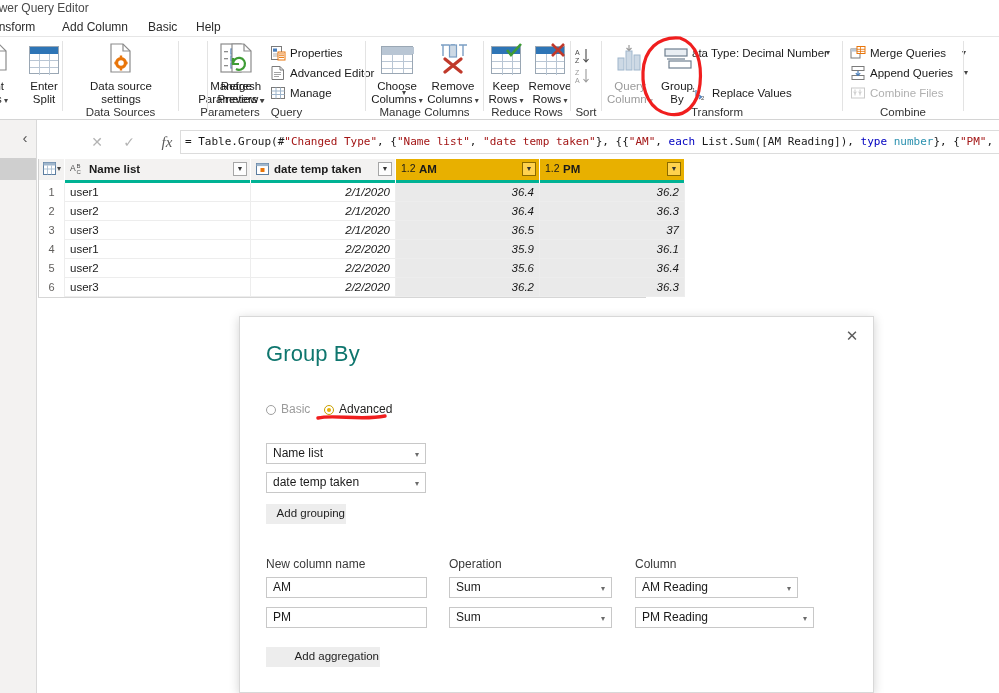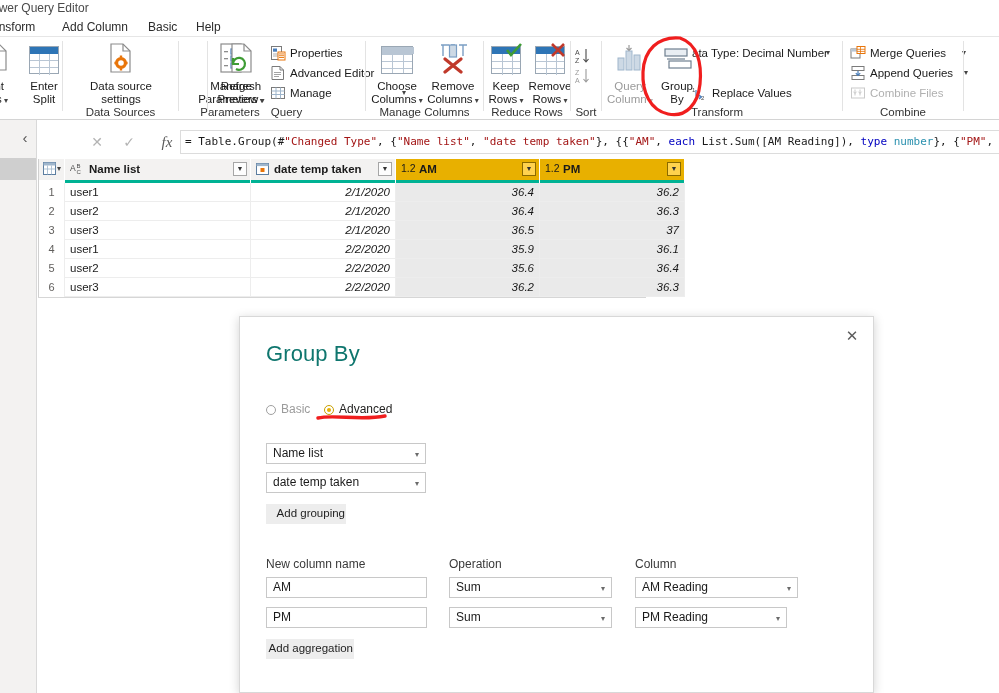--- a/index.html
+++ b/index.html
@@ -720,26 +720,26 @@
     <span class="ddc">▾</span>
   </div>
 
   <div class="txtin" style="left:26px;top:290px;width:161px">
     <span class="tv">PM</span>
   </div>
   <div class="dd" style="left:209px;top:290px;width:163px">
     <span class="ddt">Sum</span>
     <span class="ddc">▾</span>
   </div>
-  <div class="dd" style="left:395px;top:290px;width:152px">
+  <div class="dd" style="left:395px;top:290px;width:179px">
     <span class="ddt">PM Reading</span>
     <span class="ddc">▾</span>
   </div>
 
-  <div class="pbtn" style="left:26px;top:322px;width:88px">
+  <div class="pbtn" style="left:26px;top:330px;width:114px">
     <span>Add aggregation</span>
   </div>
 </div>
 
 <svg class="anno" id="anno-circle" style="left:636px;top:32px;" width="76" height="88" viewBox="0 0 76 88">
   <path d="M44 6 C22 4, 8 18, 7 40 C6 60, 14 78, 32 82 C50 86, 62 72, 64 52 C66 32, 62 12, 44 6 Z" fill="none" stroke="#f01e1e" stroke-width="3.2" stroke-linecap="round"></path>
 </svg>
 
 <svg class="anno" id="anno-underline" style="left:316px;top:412px;" width="72" height="12" viewBox="0 0 72 12">
   <path d="M2 6 C18 2, 44 9, 69 4" fill="none" stroke="#f01e1e" stroke-width="3.4" stroke-linecap="round"></path>

